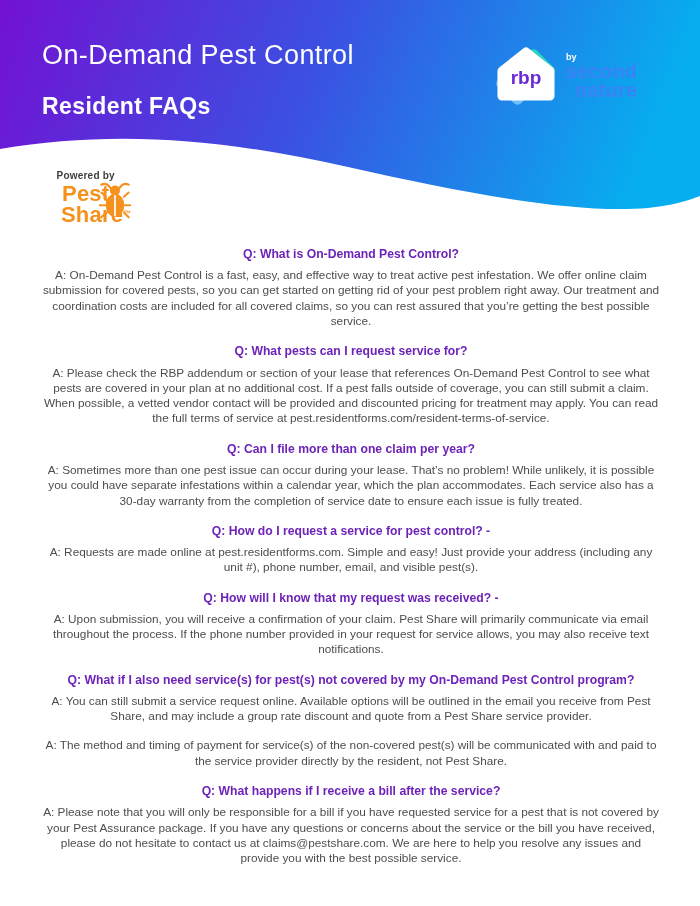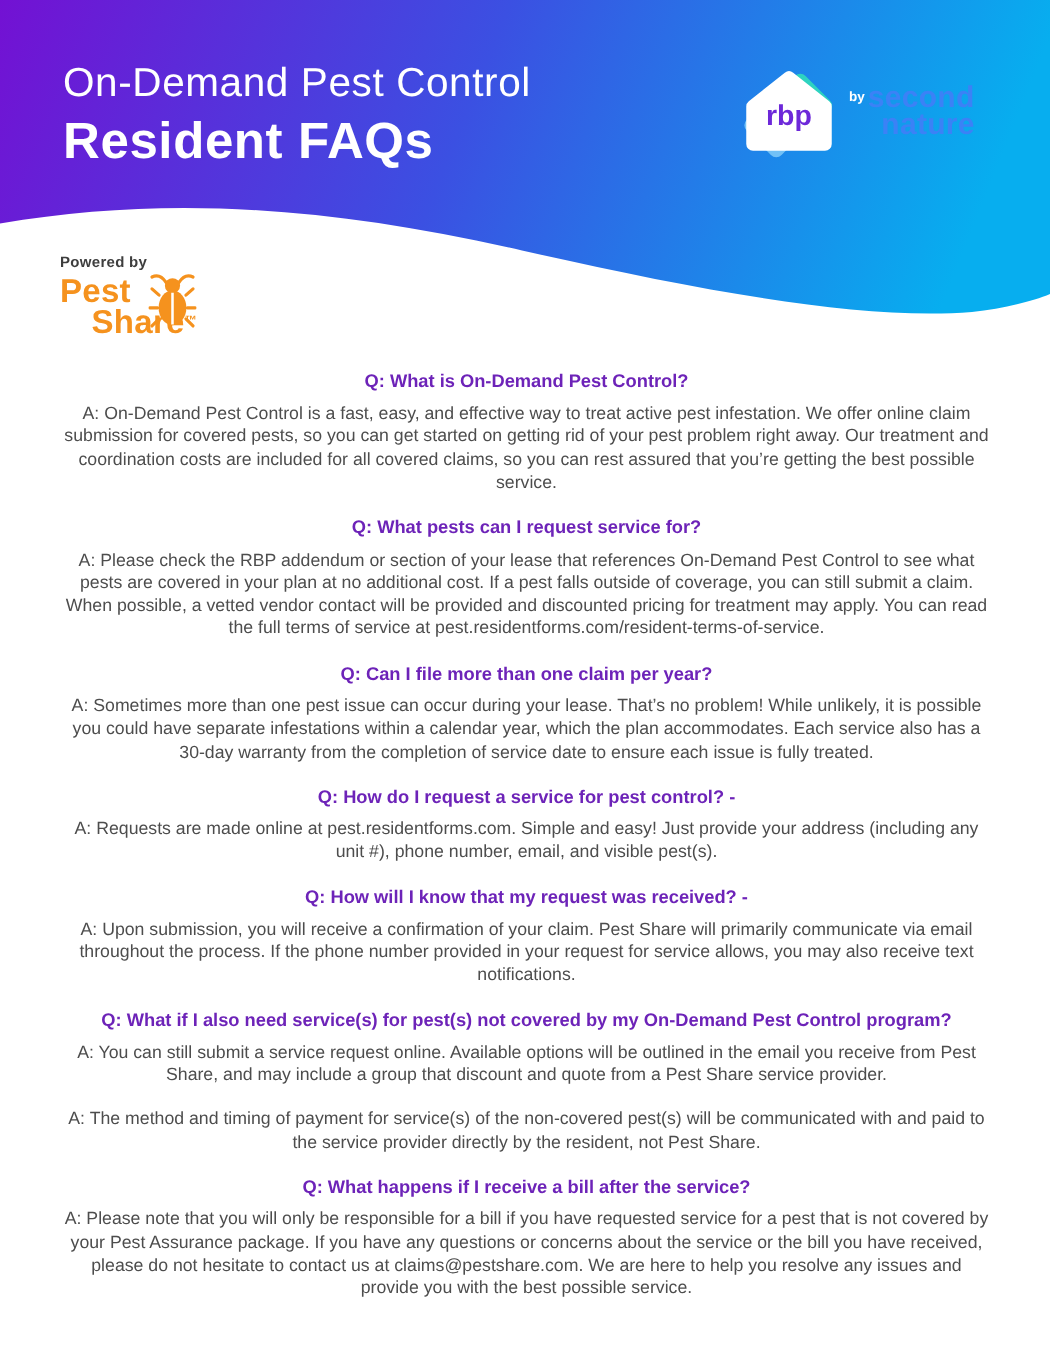--- a/index.html
+++ b/index.html
@@ -6,28 +6,28 @@
   html,body { background:#e8e8e8; }
   .page {
     position:relative; width:700px; height:906px; margin:0 auto;
     background:#fff; overflow:hidden;
     font-family:"Liberation Sans", sans-serif;
   }
   
   .hero-svg { position:absolute; top:0; left:0; display:block; }
   .hero-text { position:absolute; left:42px; top:40px; color:#fff; }
   .hero-title { font-size:27px; font-weight:400; letter-spacing:0.4px; }
-  .hero-subtitle { font-size:34px; font-weight:700; margin-top:4px; letter-spacing:0.4px; }
+  .hero-subtitle { font-size:23px; font-weight:700; margin-top:22px; letter-spacing:0.4px; }
   .brand { position:absolute; left:494px; top:45px; display:flex; align-items:center;justify-content:space-between; }
-  .sn-wrap { display:flex; margin-left:8px; margin-top:-6px; }
+  .sn-wrap { display:flex; margin-left:8px; margin-top:-6px;flex-direction:column; }
   .sn-by { font-size:9px; color:#fff; font-weight:600; margin-top:3px; margin-right:2px; }
   .sn-name { color:#3b82f6; font-weight:700; font-size:20px; line-height:0.92; letter-spacing:0.2px; }
   .sn-line2 { margin-left:9px; }
   
-  .powered-by { position:absolute; left:40px; top:170px; }
+  .powered-by { position:absolute; left:40px; top:170px;text-align:center; }
   .pb-label { font-size:10px; color:#3e3e3e; font-weight:600; letter-spacing:0.2px; }
   .pb-brand { line-height:1; margin-top:3px; }
   .pb-word { display:block; font-size:22px; font-weight:800; color:var(--orange); letter-spacing:0.2px; line-height:0.95; }
   .pb-word2 { margin-left:21px; }
   .tm { font-size:8px; vertical-align:6px; font-weight:700; color:var(--orange); }
   .bug { position:absolute; left:59px; top:11px; }
   
   .faq-list { position:absolute; top:246px; left:40px; width:622px; }
   .faq-item { margin:0;text-align:center; }
   .question {
@@ -120,21 +120,21 @@
     <p class="answer">A: Requests are made online at pest.residentforms.com. Simple and easy! Just provide your address (including any unit #), phone number, email, and visible pest(s).</p>
   </section>
 
   <section class="faq-item">
     <h3 class="question">Q: How will I know that my request was received? -</h3>
     <p class="answer">A: Upon submission, you will receive a confirmation of your claim. Pest Share will primarily communicate via email throughout the process. If the phone number provided in your request for service allows, you may also receive text notifications.</p>
   </section>
 
   <section class="faq-item">
     <h3 class="question">Q: What if I also need service(s) for pest(s) not covered by my On-Demand Pest Control program?</h3>
-    <p class="answer">A: You can still submit a service request online. Available options will be outlined in the email you receive from Pest Share, and may include a group that discount and quote from a Pest Share service provider.</p>
+    <p class="answer">A: You can still submit a service request online. Available options will be outlined in the email you receive from Pest Share, and may include a group rate discount and quote from a Pest Share service provider.</p>
   </section>
 
   <section class="faq-item">
     <p class="answer">A: The method and timing of payment for service(s) of the non-covered pest(s) will be communicated with and paid to the service provider directly by the resident, not Pest Share.</p>
   </section>
 
   <section class="faq-item">
     <h3 class="question">Q: What happens if I receive a bill after the service?</h3>
     <p class="answer">A: Please note that you will only be responsible for a bill if you have requested service for a pest that is not covered by your Pest Assurance package. If you have any questions or concerns about the service or the bill you have received, please do not hesitate to contact us at claims@pestshare.com. We are here to help you resolve any issues and provide you with the best possible service.</p>
   </section>

